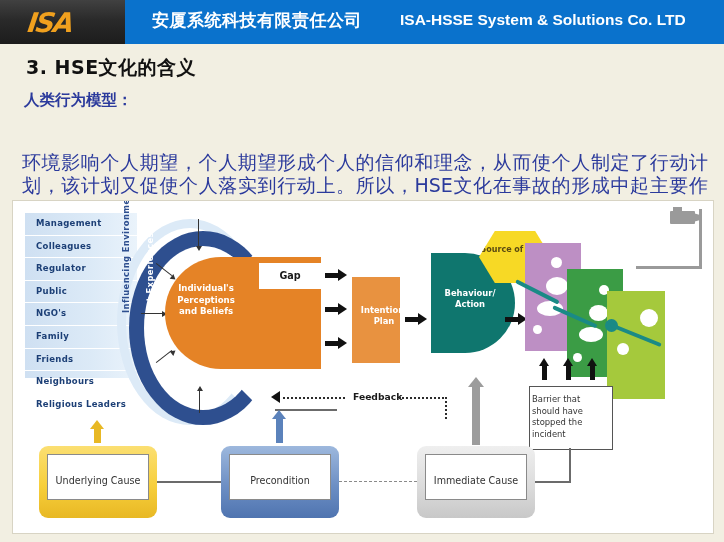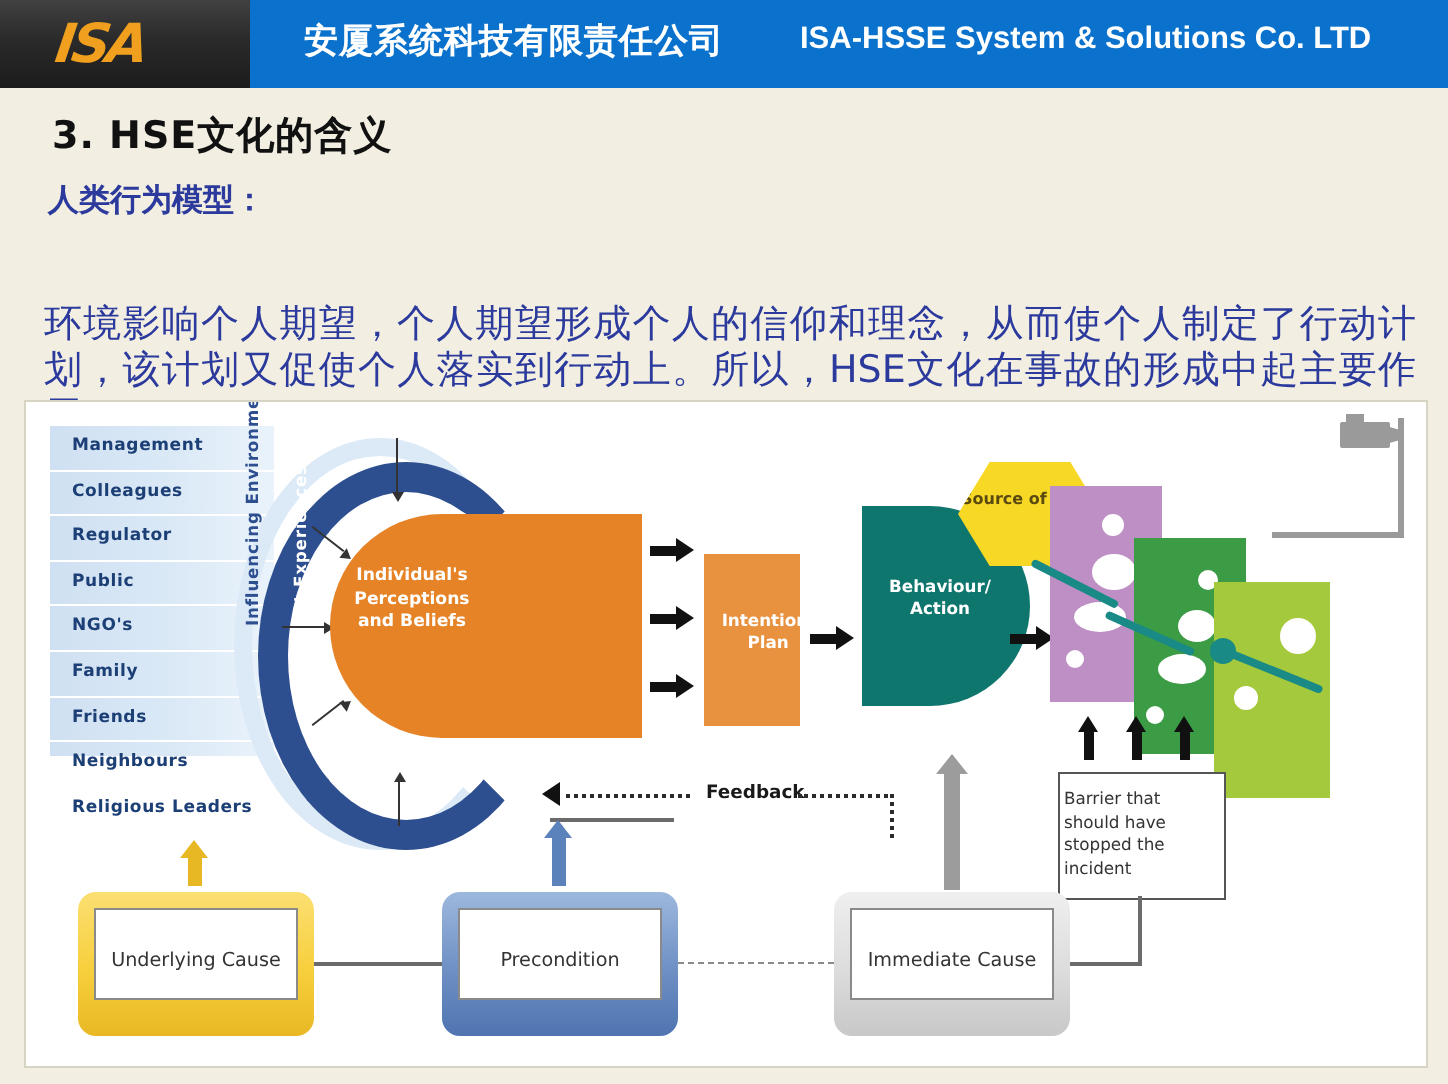--- a/index.html
+++ b/index.html
@@ -216,20 +216,21 @@
   <div class="thin-head-d" style="left:184px;top:185px;transform:rotate(180deg);"></div>
   <div class="thin-arr" style="left:141px;top:68px;width:20px;transform:rotate(38deg);"></div>
   <div class="thin-head" style="left:158px;top:74px;transform:rotate(38deg);"></div>
   <div class="thin-arr" style="left:141px;top:155px;width:20px;transform:rotate(-38deg);"></div>
   <div class="thin-head" style="left:158px;top:148px;transform:rotate(-38deg);"></div>
 
   <div class="core"></div>
   <div class="core-arm"></div>
   <div class="core-txt">Individual's Perceptions and Beliefs</div>
 
+  <div class="gop g1">Gap</div>
 
   <div class="arr-stem" style="left:312px;top:72px;width:14px;height:5px;"></div>
   <div class="tri-r" style="left:325px;top:68px;"></div>
   <div class="arr-stem" style="left:312px;top:106px;width:14px;height:5px;"></div>
   <div class="tri-r" style="left:325px;top:102px;"></div>
   <div class="arr-stem" style="left:312px;top:140px;width:14px;height:5px;"></div>
   <div class="tri-r" style="left:325px;top:136px;"></div>
 
   <div class="intent">
     <span>Intention/ Plan</span>

